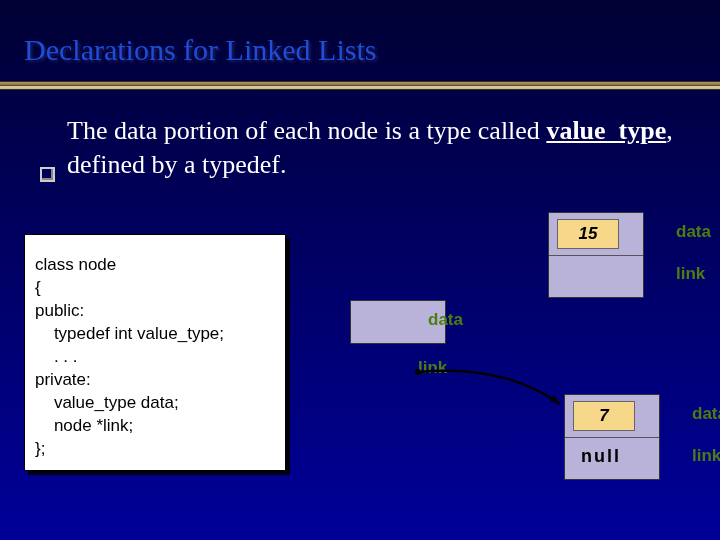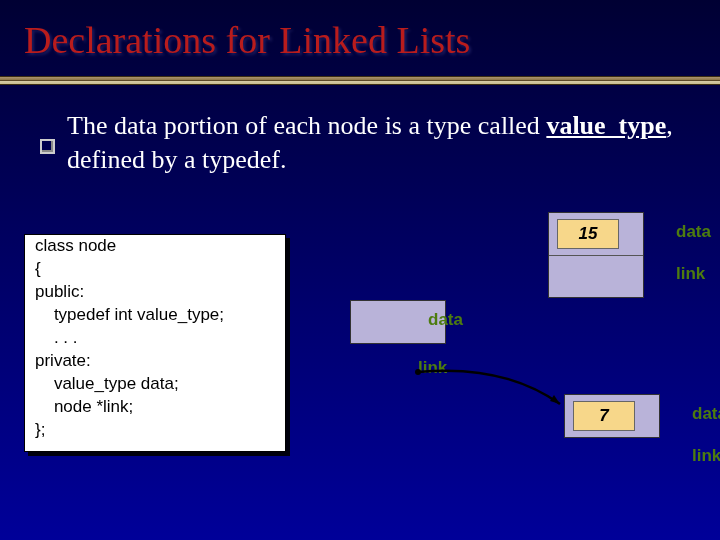--- a/index.html
+++ b/index.html
@@ -5,36 +5,36 @@
   * { box-sizing: border-box; margin: 0; padding: 0; }
   body {
     width: 720px;
     height: 540px;
     background: linear-gradient(to bottom, #000033 0%, #000066 50%, #000099 100%);
     font-family: "Times New Roman", serif;
     overflow: hidden;
     position: relative;
   }
   .title {
-    color: #b91c1c;
-    font-size: 38px;
-    padding: 18px 0 0 24px;
+    color: #1d4ed8;
+    font-size: 30px;
+    padding: 33px 0 0 24px;
     text-shadow: 2px 2px 3px rgba(50,50,120,0.6);
   }
   .divider {
     margin-top: 14px;
     height: 9px;
     width: 100%;
     background: linear-gradient(to bottom, #ad966f 0%, #8a7244 45%, #5c4a28 50%, #d8cfa8 55%, #c7bc8f 100%);
     border-top: 1px solid #3b2d12;
     border-bottom: 1px solid #3b2d12;
   }
   .bullet-row {
     display: flex;
-    align-items: center;
+    align-items: flex-end;
     padding: 24px 30px 0 40px;
   }
   .bullet-box {
     width: 15px; height: 15px;
     border: 2px solid #ccc;
     margin-top: 8px;
     margin-right: 12px;
     flex: none;
     box-shadow: inset -2px -2px 0 #888;
   }
@@ -45,21 +45,21 @@
   }
   .vt { text-decoration: underline; font-weight: bold; }
   .code-box {
     position: absolute;
     left: 24px;
     top: 234px;
     width: 262px;
     background: #fff;
     border: 1px solid #000;
     box-shadow: 4px 4px 0 rgba(0,0,0,0.9);
-    padding: 0 10px 10px 10px;
+    padding: 19px 10px 10px 10px;
     font-family: Arial, Helvetica, sans-serif;
     font-size: 17px;
     line-height: 1.35;
     white-space: pre;
   }
   .node {
     position: absolute;
     width: 96px;
     border: 1px solid #333;
     background: #b9b3d9;
@@ -153,20 +153,23 @@
 <div class="node" id="node10">
   <div class="cell"></div>
 </div>
 <div class="lbl" id="lbl10d">data</div>
 <div class="lbl" id="lbl10l">link</div>
 
 <div class="node" id="node7">
   <div class="cell">
     <div class="valbox">7</div>
   </div>
+  <div class="cell">
+    <div class="nullbox">null</div>
+  </div>
 </div>
 <div class="lbl" id="lbl7d">data</div>
 <div class="lbl" id="lbl7l">link</div>
 
 <svg class="arrow1" viewBox="0 0 150 40">
   <circle cx="4" cy="4" r="3" fill="#000"></circle>
   <path d="M4 4 Q 90 -4 146 36" stroke="#000" stroke-width="2.5" fill="none"></path>
   <path d="M146 36 l-10 -3 l4 -6 z" fill="#000"></path>
 </svg>
 

